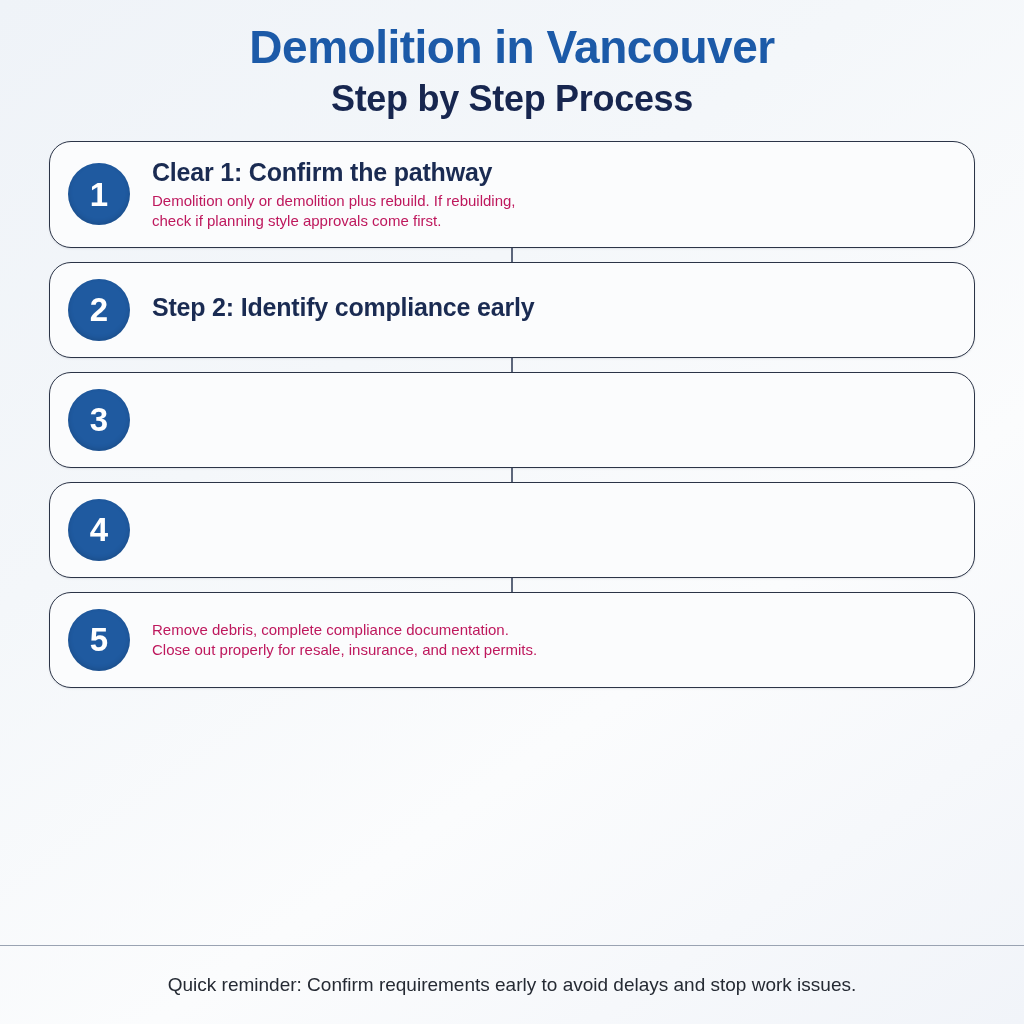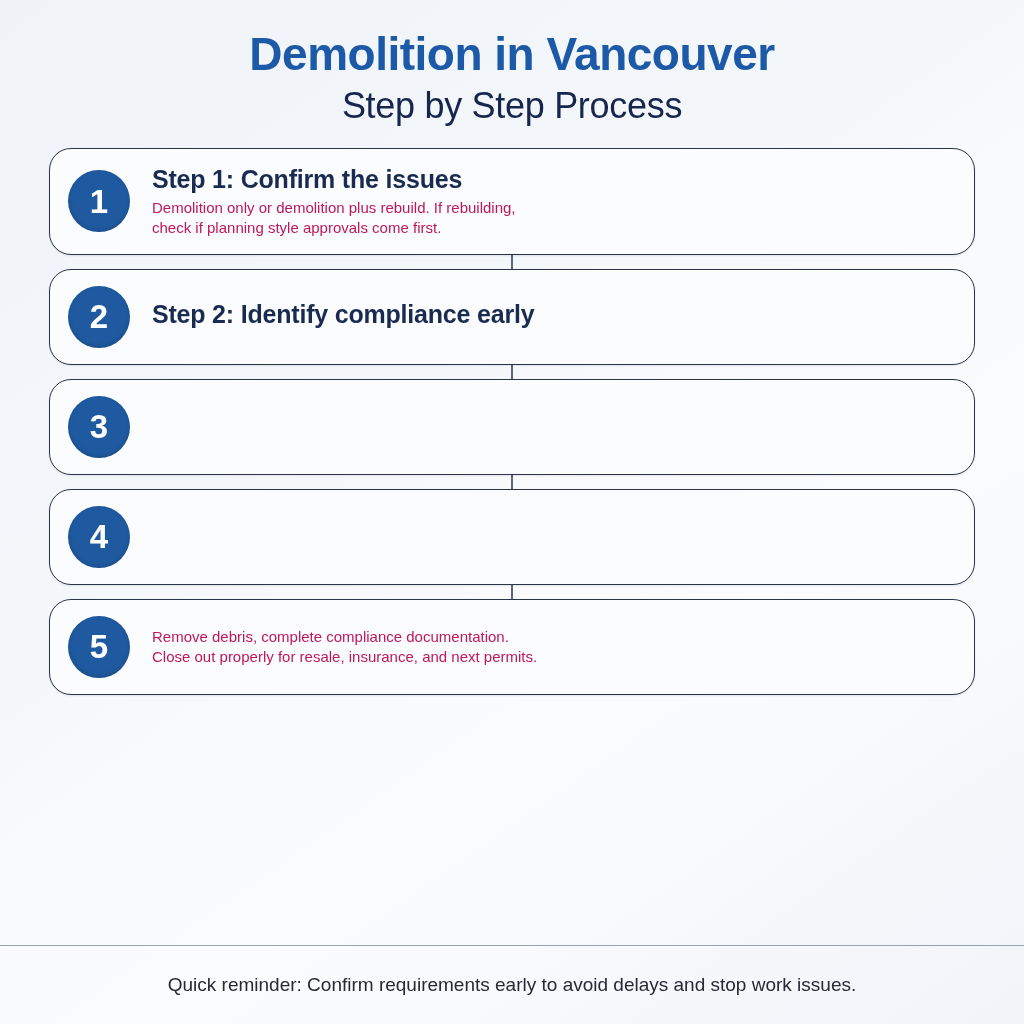--- a/index.html
+++ b/index.html
@@ -17,34 +17,34 @@
 
   .poster {
     position: relative;
     width: 1024px;
     height: 1024px;
     box-sizing: border-box;
   }
 
   
   .header {
-    padding-top: 30px;
+    padding-top: 23px;
     text-align: center;
   }
   .title-main {
     font-size: 46px;
     font-weight: bold;
     color: #1c5aa8;
     letter-spacing: -0.5px;
     line-height: 1.05;
     margin: 0;
   }
   .title-sub {
     font-size: 36px;
-    font-weight: normal;
+    font-weight: bold;
     color: #17264f;
     letter-spacing: -0.3px;
     line-height: 1.1;
     margin: 8px 0 0 0;
   }
 
   
   .steps {
     position: relative;
     margin: 22px auto 0 auto;
@@ -141,21 +141,21 @@
   <div class="header">
     <h1 class="title-main">Demolition in Vancouver</h1>
     <h2 class="title-sub">Step by Step Process</h2>
   </div>
 
   <div class="steps">
       <div class="step-wrap" style="margin-bottom: 14px;">
         <div class="card">
           <div class="badge">1</div>
           <div class="card-body">
-            <p class="step-title">Step 1: Confirm the issues</p>
+            <p class="step-title">Clear 1: Confirm the pathway</p>
             <p class="step-desc">Demolition only or demolition plus rebuild. If rebuilding,
 check if planning style approvals come first.</p>
           </div>
         </div>
       </div>
       <div class="step-wrap" style="margin-bottom: 14px;">
         <div class="connector" style="top: -15px; height: 16px;"></div>
         <div class="card">
           <div class="badge">2</div>
           <div class="card-body">

